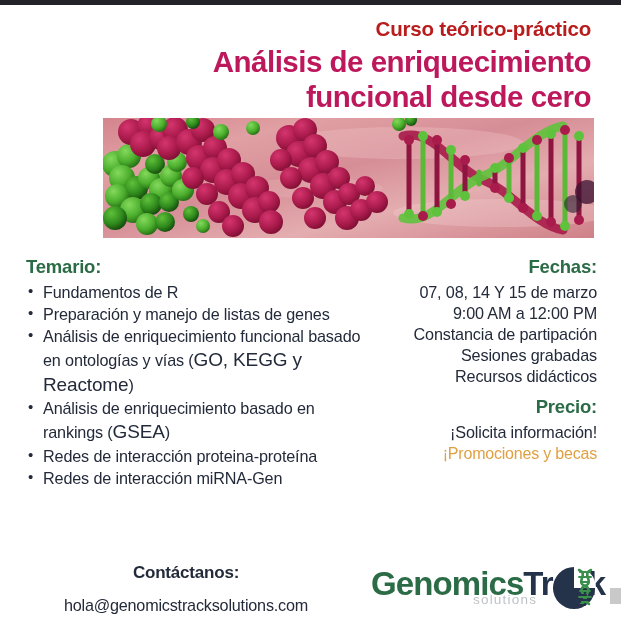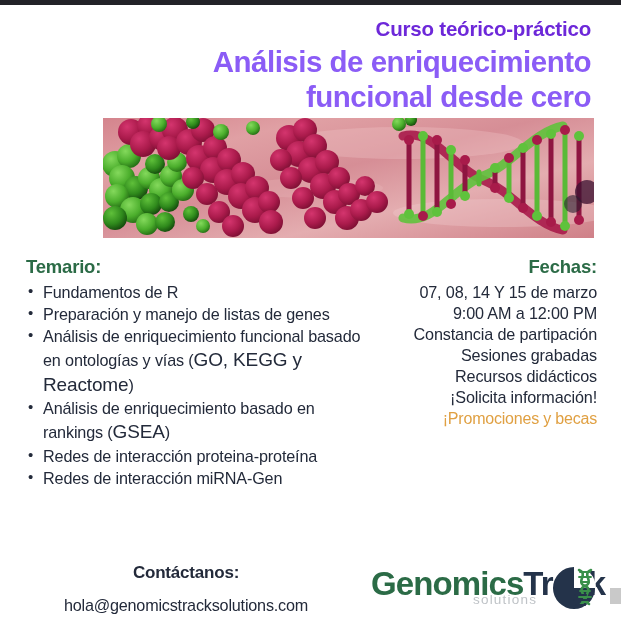--- a/index.html
+++ b/index.html
@@ -25,34 +25,34 @@
     background: #222228;
   }
 
   
   .kicker {
     position: absolute;
     right: 30px;
     top: 17px;
     font-size: 20.5px;
     font-weight: bold;
-    color: #6d28d9;
+    color: #b91c1c;
     letter-spacing: -0.2px;
     text-align: right;
     white-space: nowrap;
   }
   .title {
     position: absolute;
     right: 30px;
     top: 44px;
     width: 560px;
     text-align: right;
     font-size: 29.5px;
     font-weight: bold;
-    color: #8b5cf6;
+    color: #be185d;
     line-height: 1.19;
     letter-spacing: -0.5px;
   }
   .title .line2 { display: block; }
 
   
   .hero {
     position: absolute;
     left: 103px;
     top: 118px;
@@ -393,20 +393,21 @@
   <div class="col-right">
     <div class="sec-head first">Fechas:</div>
     <div class="r-line">07, 08, 14 Y 15 de marzo</div>
 
     <div class="r-line">9:00 AM a 12:00 PM</div>
 
     <div class="r-line">Constancia de partipación</div>
     <div class="r-line">Sesiones grabadas</div>
     <div class="r-line">Recursos didácticos</div>
 
+    <div class="sec-head">Precio:</div>
     <div class="r-line">¡Solicita información!</div>
 
     <div class="promo">
       <div>¡Promociones y becas</div>
     </div>
   </div>
 
   <div class="contact">
     <div class="contact-head">Contáctanos:</div>
     <div class="contact-mail">hola@genomicstracksolutions.com</div>

